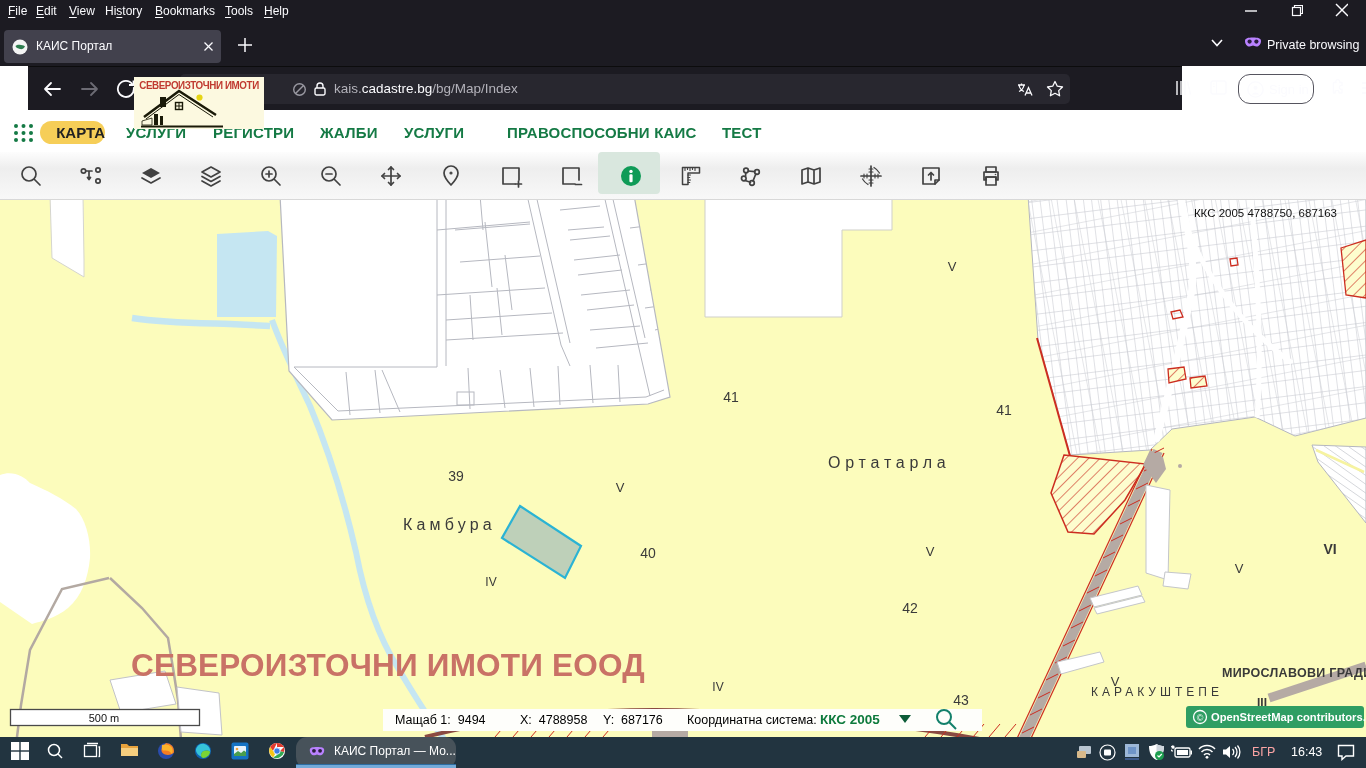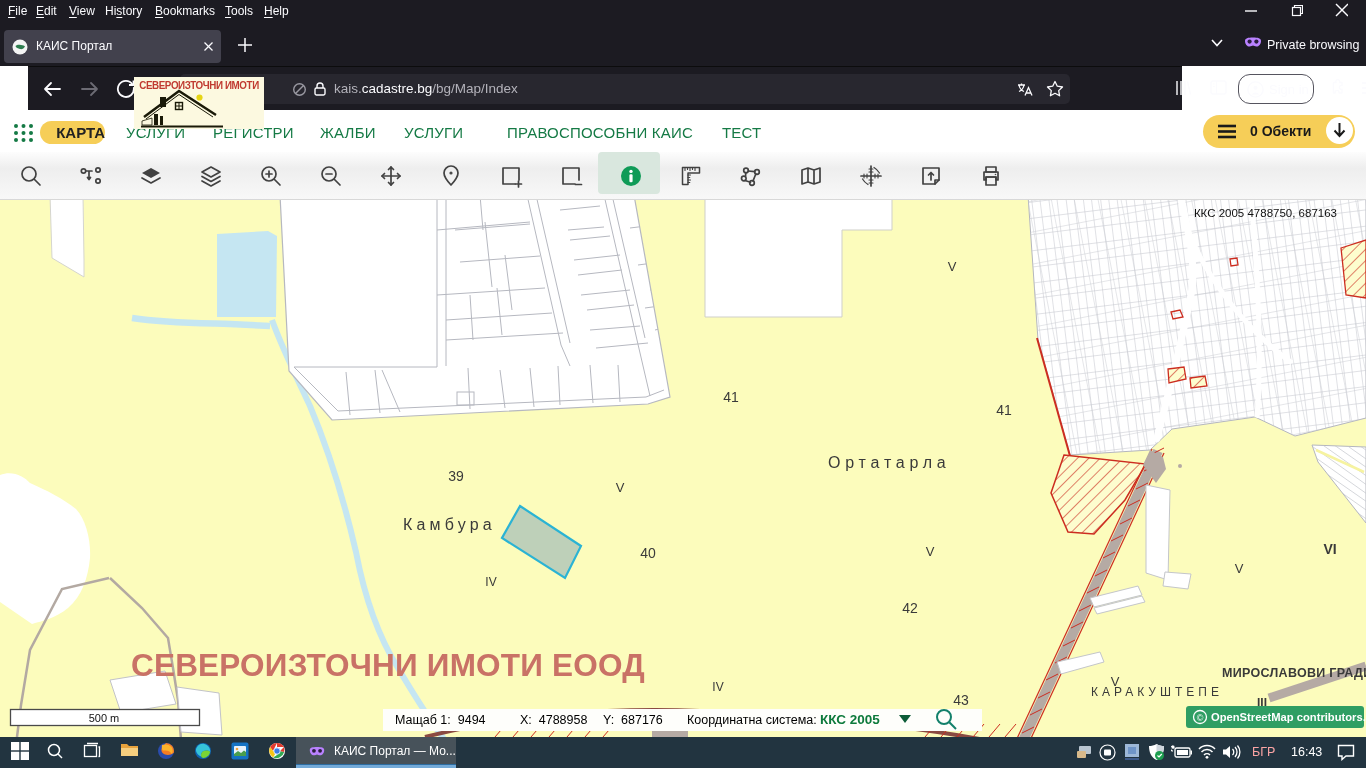--- a/index.html
+++ b/index.html
@@ -9,35 +9,35 @@
 #menubar span { position:absolute; top:4px; }
 #menubar u { text-decoration:underline; text-underline-offset:2px; }
 #tabbar { position:absolute; left:0; top:22px; width:1366px; height:44px; background:#1c1b22; }
 #tab { position:absolute; left:4px; top:8px; width:217px; height:33px; background:#42414d; border-radius:4px; color:#fbfbfe; font-size:12px; }
 #navbar { position:absolute; left:0; top:66px; width:1154px; height:45px; background:#1c1b22; border-top:1px solid #0c0c0d; border-bottom:1px solid #08080a; box-sizing:border-box;margin-left:28px; }
 #urlfield { position:absolute; left:152px; top:7px; width:890px; height:30px; background:#28272f; border-radius:5px; }
 .winbtn { position:absolute; top:0; width:14px; height:22px; }
 
 
 #siteheader { position:absolute; left:0; top:110px; width:1366px; height:42px; background:#fff; }
-.navitem { position:absolute; top:14px; font-size:15px; font-weight:normal; color:#157a45; letter-spacing:0.2px; }
+.navitem { position:absolute; top:14px; font-size:15px; font-weight:bold; color:#157a45; letter-spacing:0.2px; }
 #toolbar { position:absolute; left:0; top:152px; width:1366px; height:48px; background:linear-gradient(#fdfdfd, #eeeeee 35%, #f8f8f8); border-bottom:1px solid #d8d8d8; }
 .ti { position:absolute; top:12px; }
 #infopill { position:absolute; left:598px; top:0px; width:62px; height:42px; background:#d9e7de; border-radius:4px; }
 
 #mapwrap { position:absolute; left:0; top:200px; width:1366px; height:537px; overflow:hidden; }
 
 
 #logo { position:absolute; left:134px; top:77px; width:130px; height:52px; background:#fcf9e0; z-index:30; }
 #logo .t { position:absolute; left:0; top:2px; width:130px; text-align:center; font-size:10px; font-weight:bold; color:#c03a30; transform:scale(0.98,1.15); letter-spacing:-0.4px; white-space:nowrap; }
 
 
 #taskbar { position:absolute; left:0; top:737px; width:1366px; height:31px; background:#223440; }
 .tbi { position:absolute; top:5px; }
-#taskbtn { position:absolute; left:296px; top:0; width:160px; height:31px; background:#47525a; color:#fff; font-size:12px; }
+#taskbtn { position:absolute; left:296px; top:0; width:160px; height:31px; background:#47525a; color:#fff; font-size:12px;border-radius:11px; }
 </style></head>
 <body>
 <div id="stage">
 
 <div id="tabbar">
   <div id="tab">
     <svg style="position:absolute;left:8px;top:9px" width="16" height="16" viewBox="0 0 16 16">
           <circle cx="8" cy="8" r="7.5" fill="#f4f4f4"></circle>
           <path d="M3.5 7 C5 5.5 7 5.5 9 6 C11 6.5 12.5 6.5 13 7.5 C12 9.5 10 10.5 8 10 C6 9.5 4 9 3.5 7 Z" fill="#2e7d4f"></path>
         </svg>
@@ -157,33 +157,20 @@
         <circle cx="10.5" cy="17" r="2" fill="#157a45"></circle>
         <circle cx="18.0" cy="17" r="2" fill="#157a45"></circle>
       </svg>
   <div style="position:absolute;left:40px;top:10.5px;width:65px;height:23px;background:#f6ce58;border-radius:12px;text-align:right;line-height:23px;font-size:15px;font-weight:bold;color:#222">КАРТА</div>
   <span class="navitem" style="left:126px">УСЛУГИ</span>
   <span class="navitem" style="left:213px">РЕГИСТРИ</span>
   <span class="navitem" style="left:320px">ЖАЛБИ</span>
   <span class="navitem" style="left:404px">УСЛУГИ</span>
   <span class="navitem" style="left:507px">ПРАВОСПОСОБНИ КАИС</span>
   <span class="navitem" style="left:722px">ТЕСТ</span>
-  <div style="position:absolute;left:1203px;top:5px;width:152px;height:33px;background:#f6ce58;border-radius:17px;">
-    <svg style="position:absolute;left:14px;top:9px" width="20" height="15">
-          <line x1="1" y1="2" x2="19" y2="2" stroke="#1a1a1a" stroke-width="2.6"></line>
-          <line x1="1" y1="7.5" x2="19" y2="7.5" stroke="#1a1a1a" stroke-width="2.6"></line>
-          <line x1="1" y1="13" x2="19" y2="13" stroke="#1a1a1a" stroke-width="2.6"></line>
-        </svg>
-    <span style="position:absolute;left:47px;top:8px;font-size:14px;font-weight:bold;color:#1a1a1a">0 Обекти</span>
-    <div style="position:absolute;left:123px;top:1.5px;width:27px;height:27px;background:#fff;border-radius:50%;">
-      <svg style="position:absolute;left:6px;top:5px" width="15" height="17" viewBox="0 0 15 17">
-            <path d="M7.5 1 L7.5 13 M2.5 8.5 L7.5 14 L12.5 8.5" fill="none" stroke="#1a1a1a" stroke-width="2"></path>
-          </svg>
-    </div>
-  </div>
 </div>
 
 <div id="toolbar">
   <div id="infopill"></div>
   <svg class="ti" style="left:19px" width="24" height="24" viewBox="0 0 24 24" fill="none" stroke="#414141" stroke-width="1.7" stroke-linecap="round" stroke-linejoin="round">
         <circle cx="10" cy="10" r="7"></circle>
         <line x1="15.5" y1="15.5" x2="21" y2="21"></line>
       </svg>
       <svg class="ti" style="left:79px" width="24" height="24" viewBox="0 0 24 24" fill="none" stroke="#414141" stroke-width="1.7" stroke-linecap="round" stroke-linejoin="round">
         <circle cx="4.5" cy="7" r="2.2"></circle>

